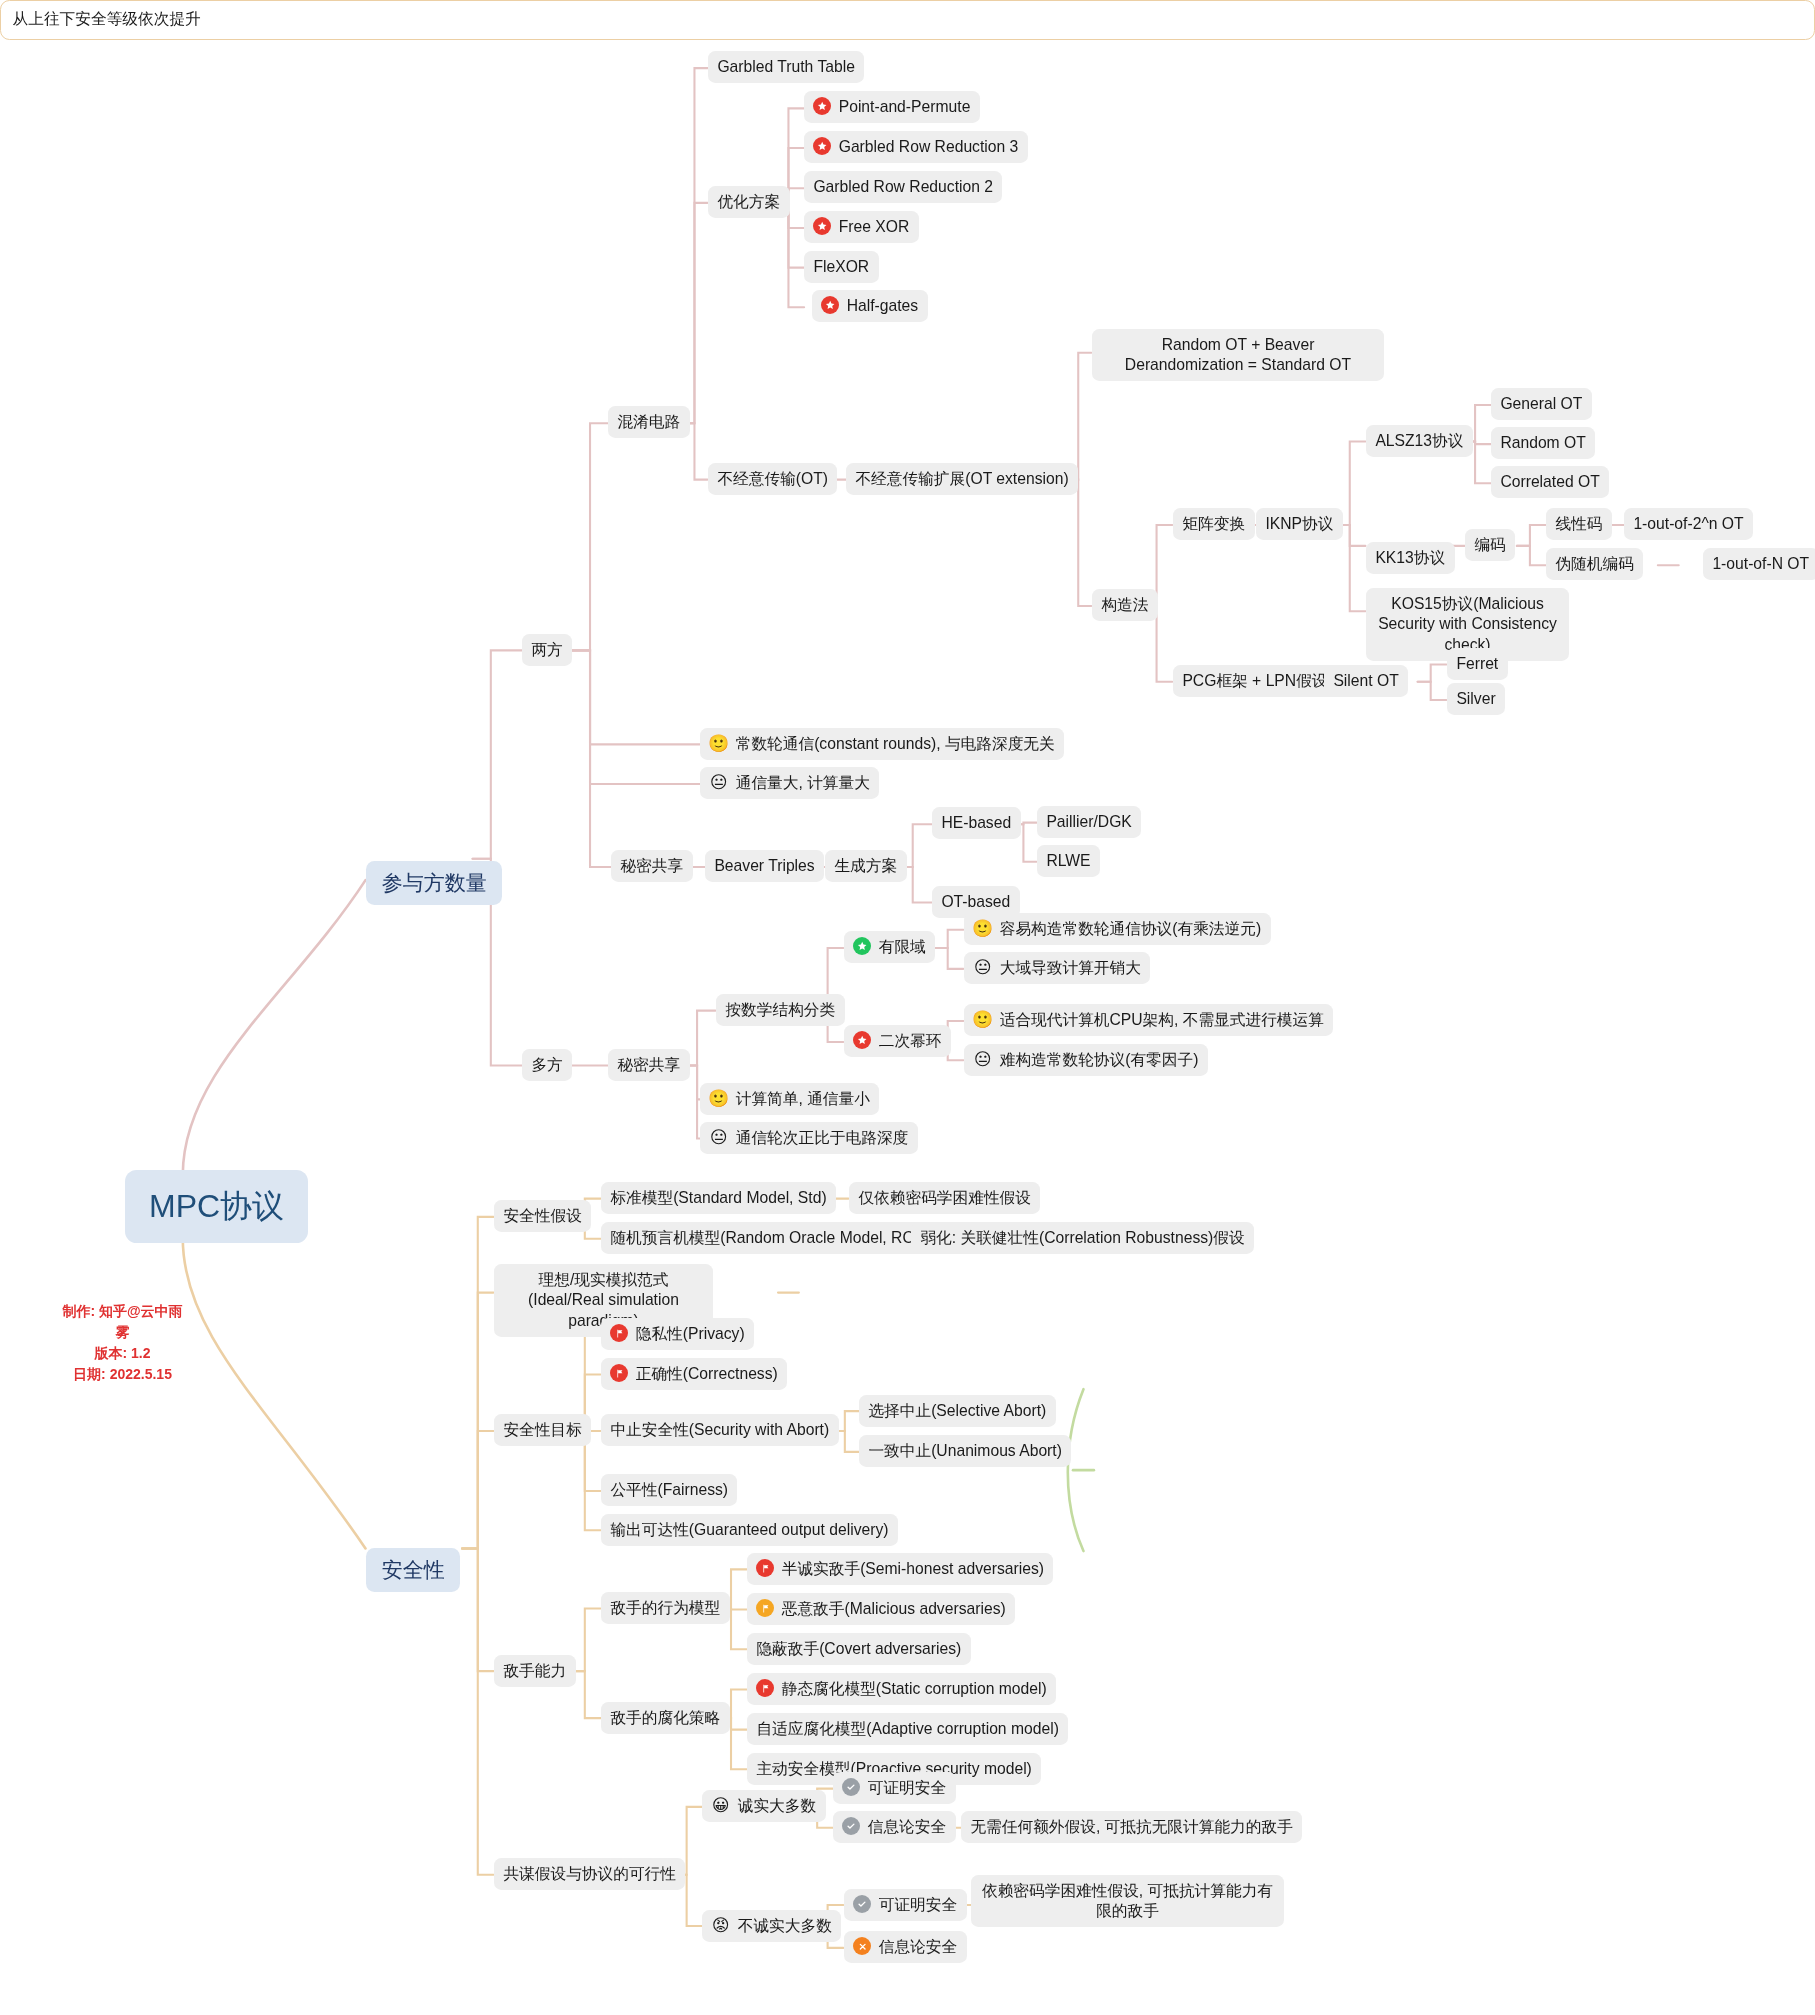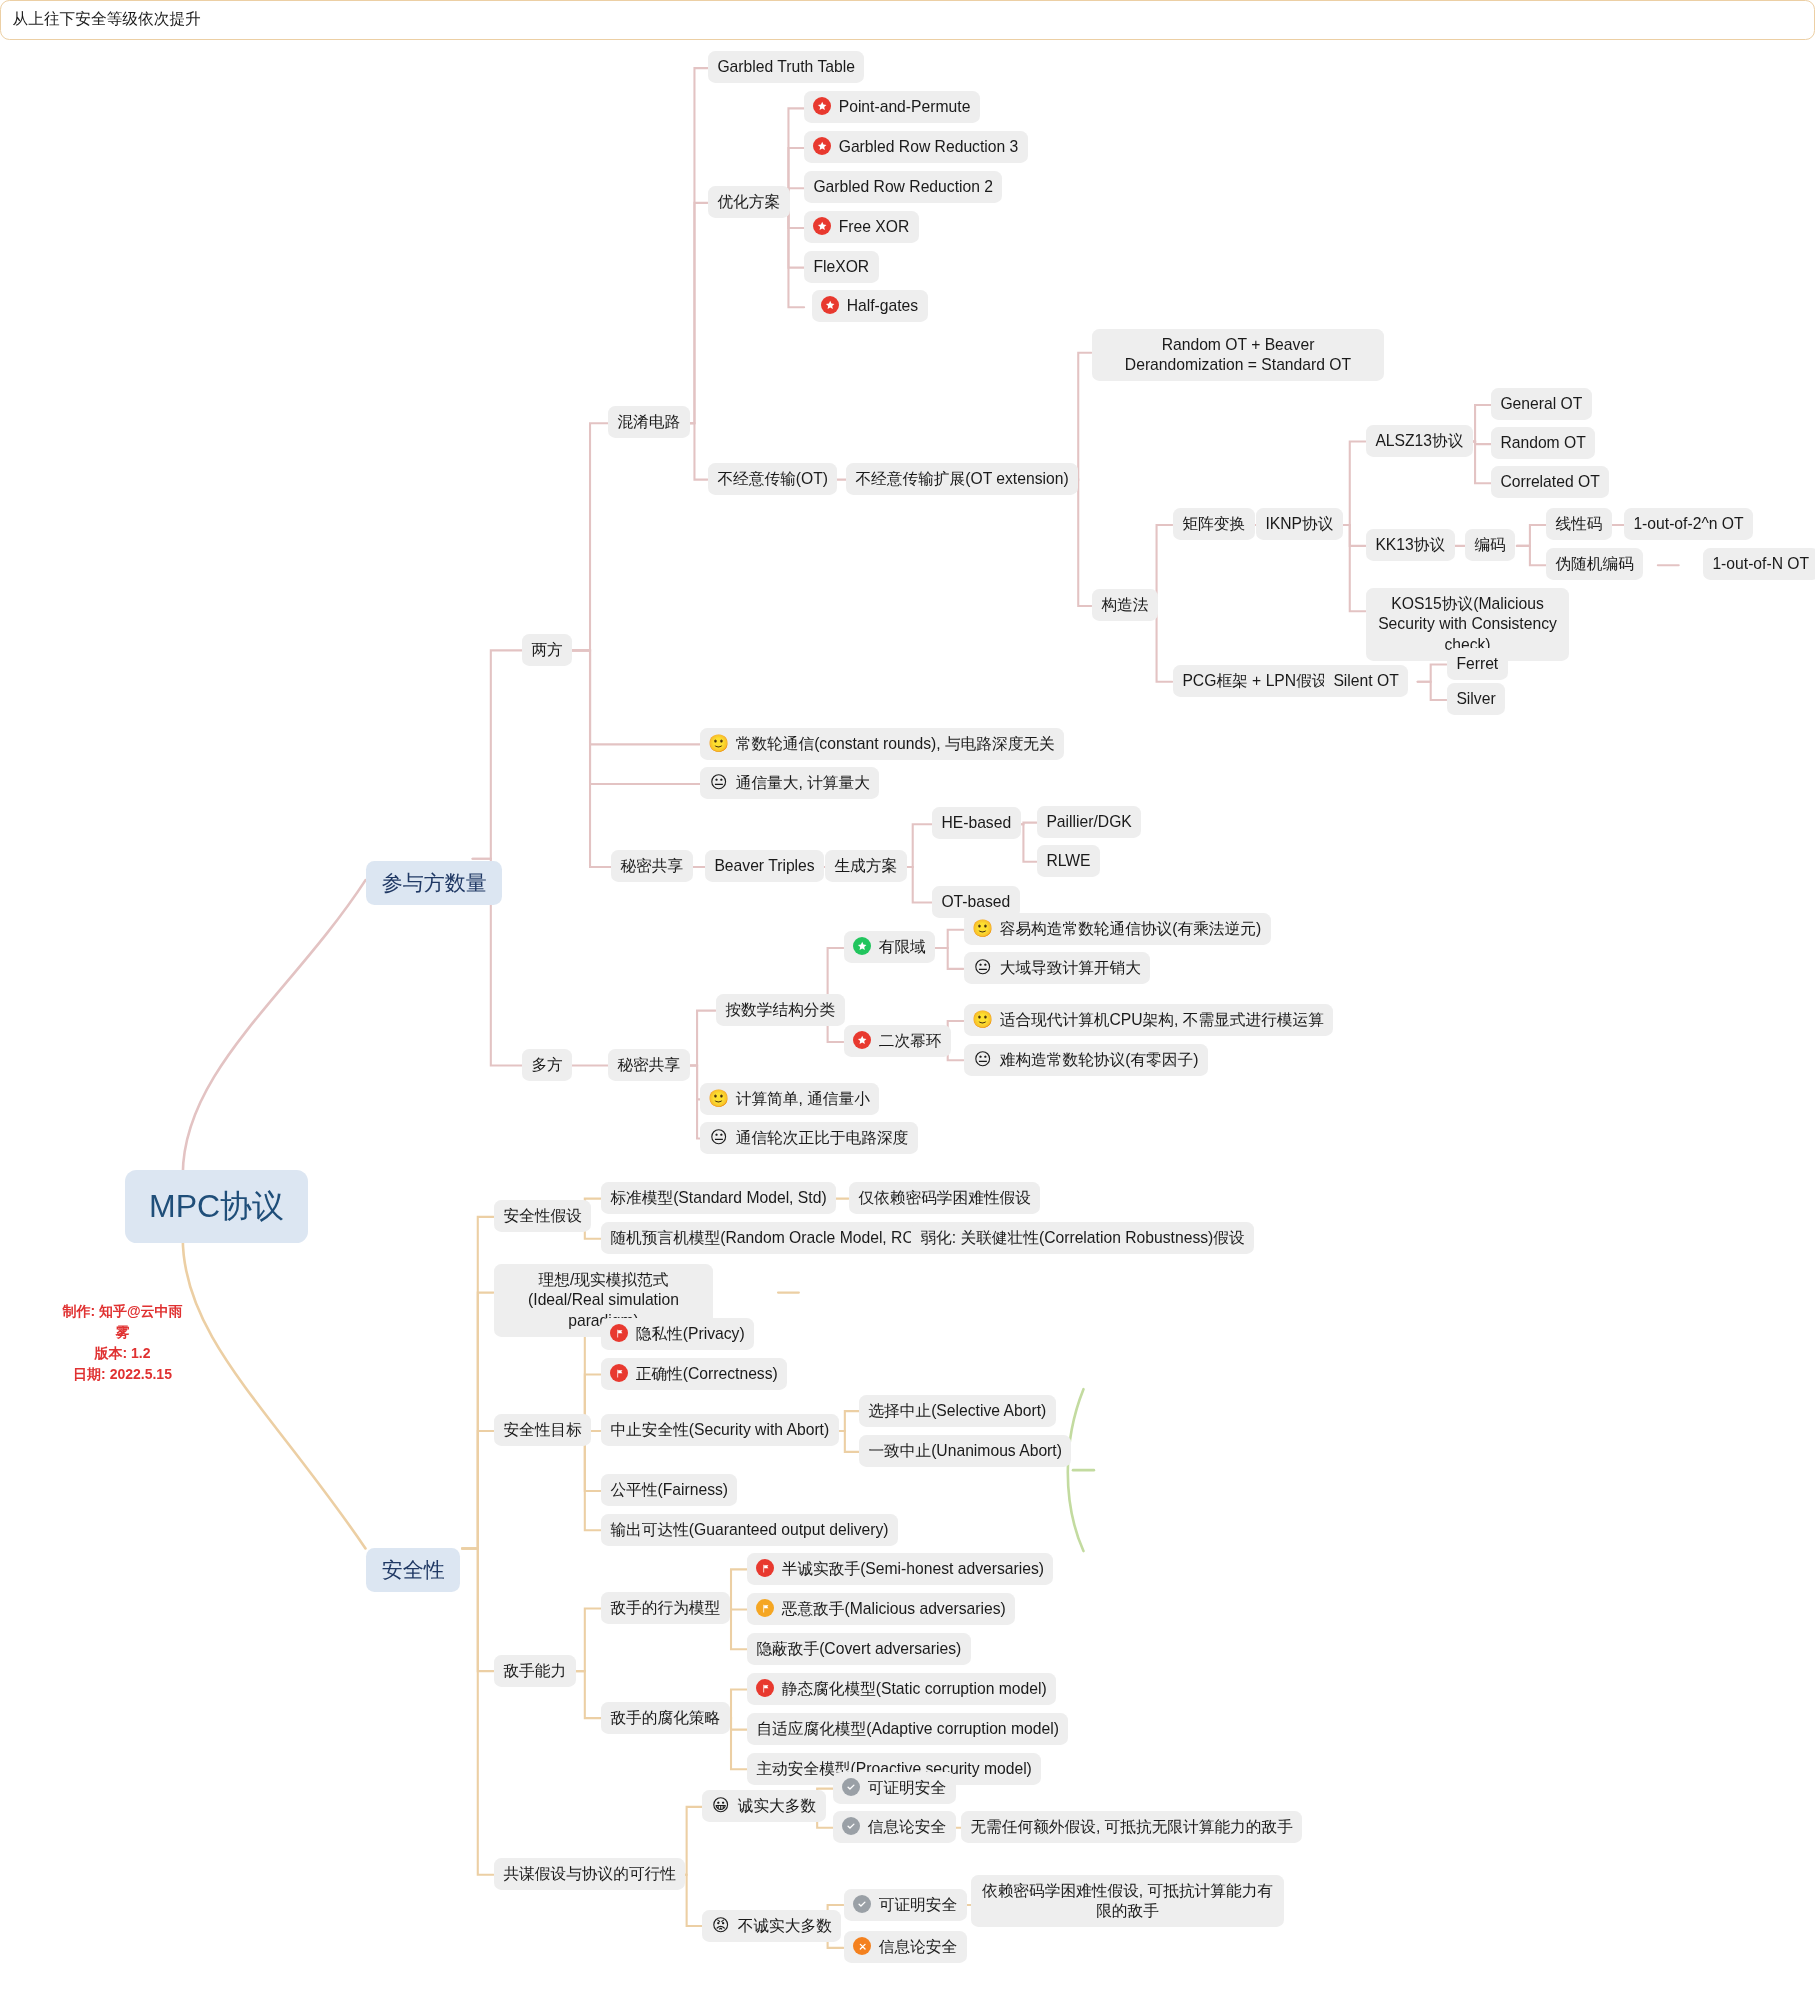--- a/index.html
+++ b/index.html
@@ -333,21 +333,21 @@
   <div class="node" style="left:1491px; top:388px;">
     <span class="label">General OT</span>
   </div>
   <div class="node" style="left:1491px; top:427px;">
     <span class="label">Random OT</span>
   </div>
   <div class="node" style="left:1491px; top:466px;">
     <span class="label">Correlated OT</span>
   </div>
 
-  <div class="node" style="left:1366px; top:529px;">
+  <div class="node" style="left:1366px; top:542px;">
     <span class="label">KK13协议</span>
   </div>
 
   <div class="node" style="left:1465px; top:529px;">
     <span class="label">编码</span>
   </div>
 
   <div class="node" style="left:1546px; top:508px;">
     <span class="label">线性码</span>
   </div>

